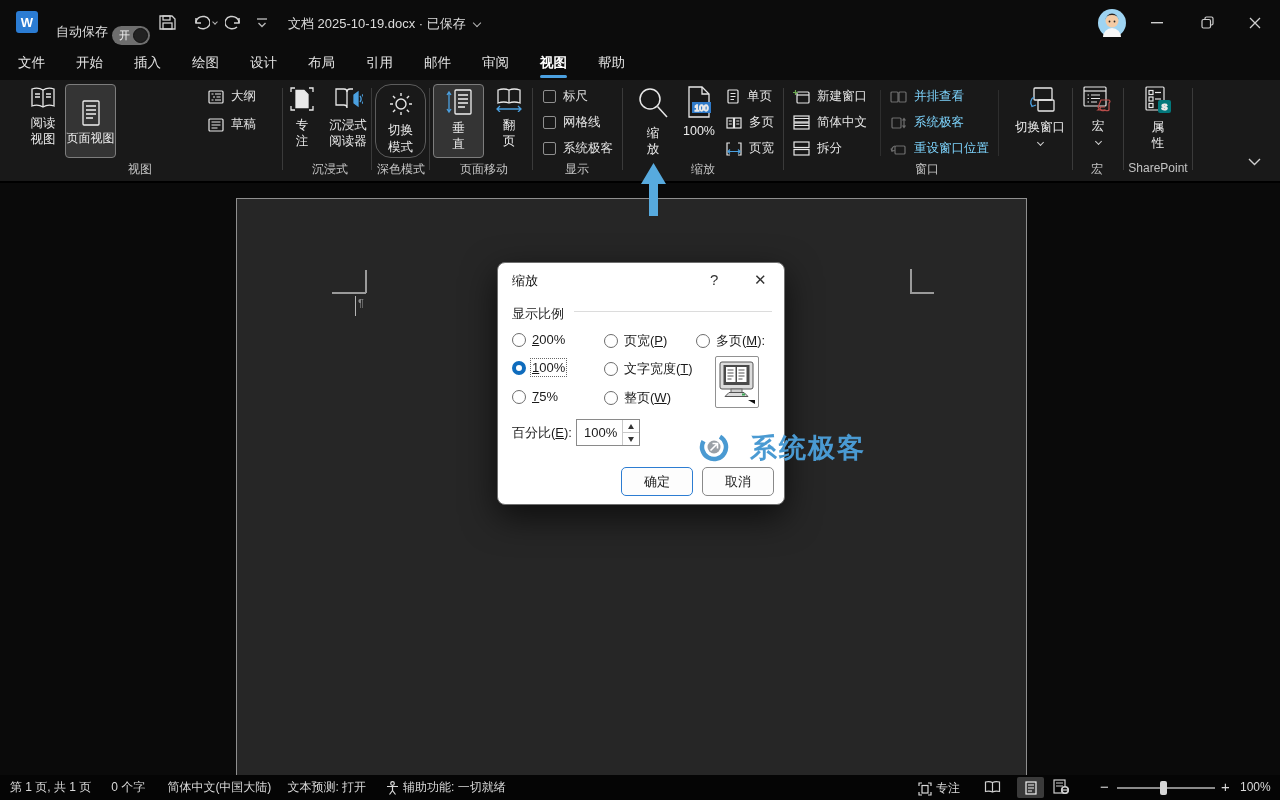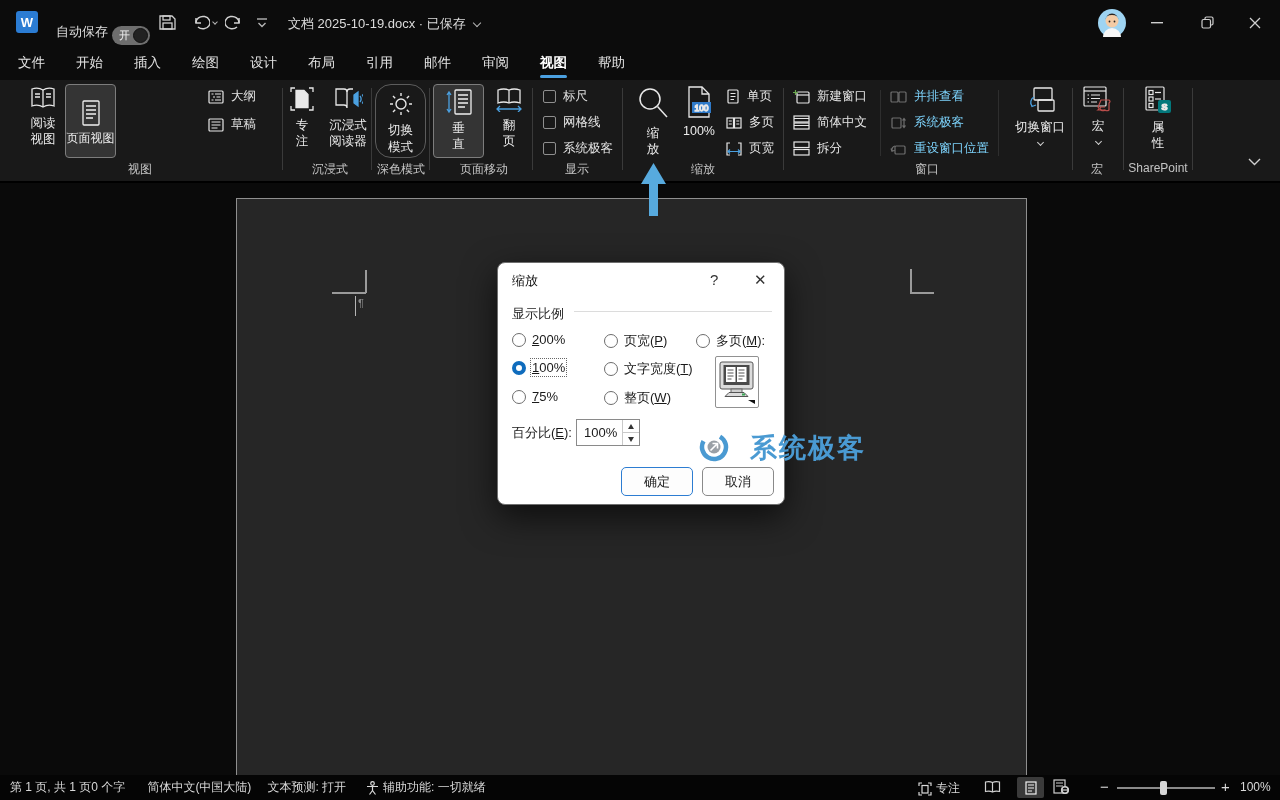--- a/index.html
+++ b/index.html
@@ -520,21 +520,21 @@
     <svg width="32" height="32">
       <circle cx="16" cy="17" r="12" fill="none" stroke="#4a9ad2" stroke-width="4.5" stroke-dasharray="56 20" transform="rotate(-60 16 17)"></circle>
       <circle cx="16" cy="17" r="6.5" fill="#9aa0a6"></circle>
       <path d="M12.5 20.5 L19 14 M14.5 13.5 h5 v5" stroke="#fff" stroke-width="1.6" fill="none"></path>
     </svg>
     <span class="wm-text">系统极客</span>
   </span>
 
   <div class="statusbar">
     <span class="sb-item" style="margin-left:10px">第 1 页, 共 1 页</span>
-    <span class="sb-item" style="">0 个字</span>
+    <span class="sb-item" style="margin-left:20px">0 个字</span>
     <span class="sb-item" style="margin-left:22px">简体中文(中国大陆)</span>
     <span class="sb-item" style="margin-left:16px">文本预测: 打开</span>
     <span class="sb-item" style="margin-left:20px">
       <svg width="13" height="14" fill="none" stroke="#d9d9d9" stroke-width="1.2">
           <circle cx="6.5" cy="2.5" r="1.8"></circle>
           <path d="M1 5.5 h11 M6.5 5.5 v4 M6.5 9.5 l-3 4 M6.5 9.5 l3 4"></path>
         </svg>
       <span>辅助功能: 一切就绪</span>
     </span>
 

